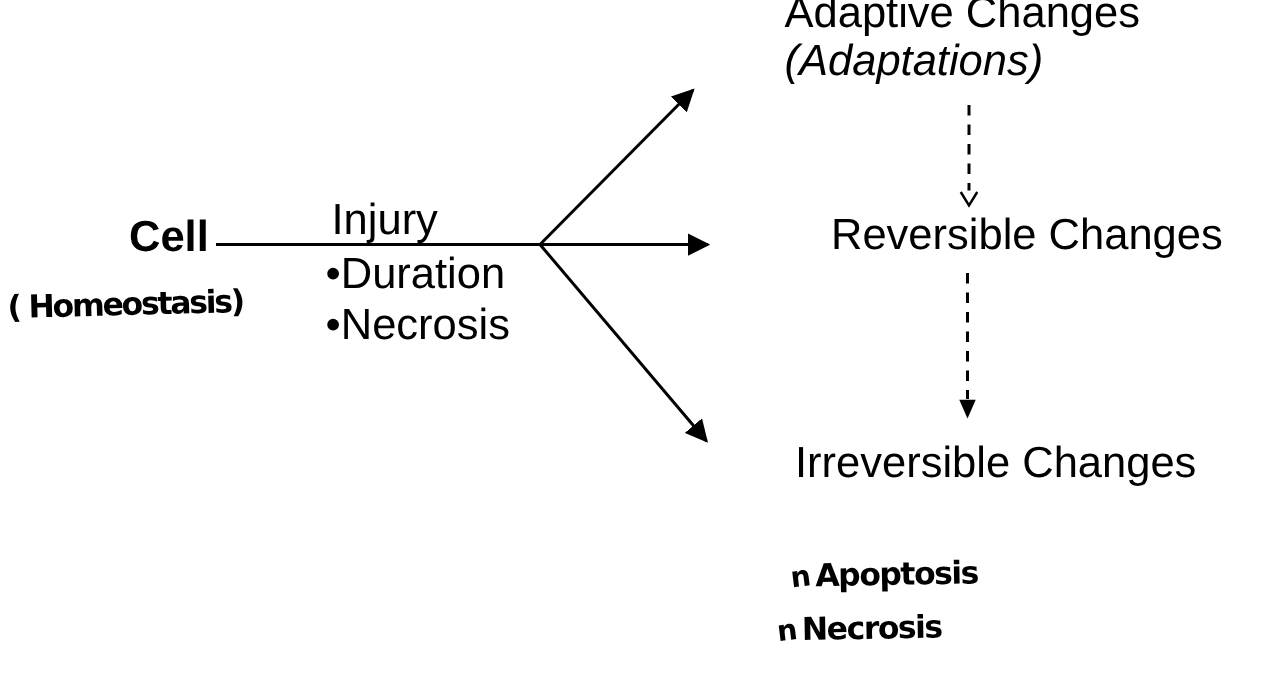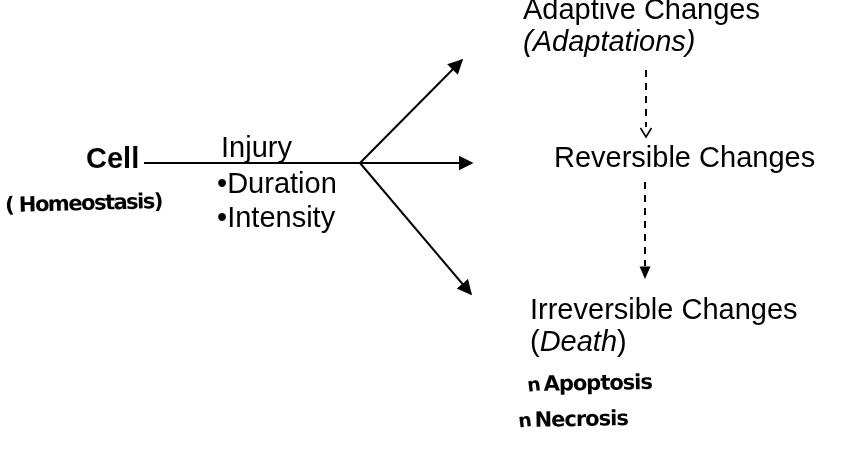--- a/index.html
+++ b/index.html
@@ -80,34 +80,33 @@
   </svg>
 
   <div class="label" style="left:86px; top:142px;font-weight:bold;">Cell</div>
 
   <div class="hand hand-homeostasis" style="left:5px; top:191px;">( Homeostasis)</div>
 
   <div class="label" style="left:221px; top:131px;">Injury</div>
 
   <div class="label bullets" style="left:217px; top:166px;">
     <div>•Duration</div>
-    <div>•Intensity</div>
+    <div>•Necrosis</div>
   </div>
 
   <div class="label" style="left:523px; top:-7px;">
     <div>Adaptive Changes</div>
     <div><span></span><span class="italic">(Adaptations)</span><span></span></div>
   </div>
 
   <div class="label" style="left:554px; top:141px;">
     <div>Reversible Changes</div>
   </div>
 
   <div class="label" style="left:530px; top:293px;">
     <div>Irreversible Changes</div>
-    <div><span>(</span><span class="italic">Death</span><span>)</span></div>
   </div>
 
   <div class="hand hand-note" style="left:527px; top:371px;"><span class="marker">n</span><span>Apoptosis</span></div>
 
   <div class="hand hand-note" style="left:518px; top:407px;"><span class="marker">n</span><span>Necrosis</span></div>
 
 </div>
 
 </body></html>

